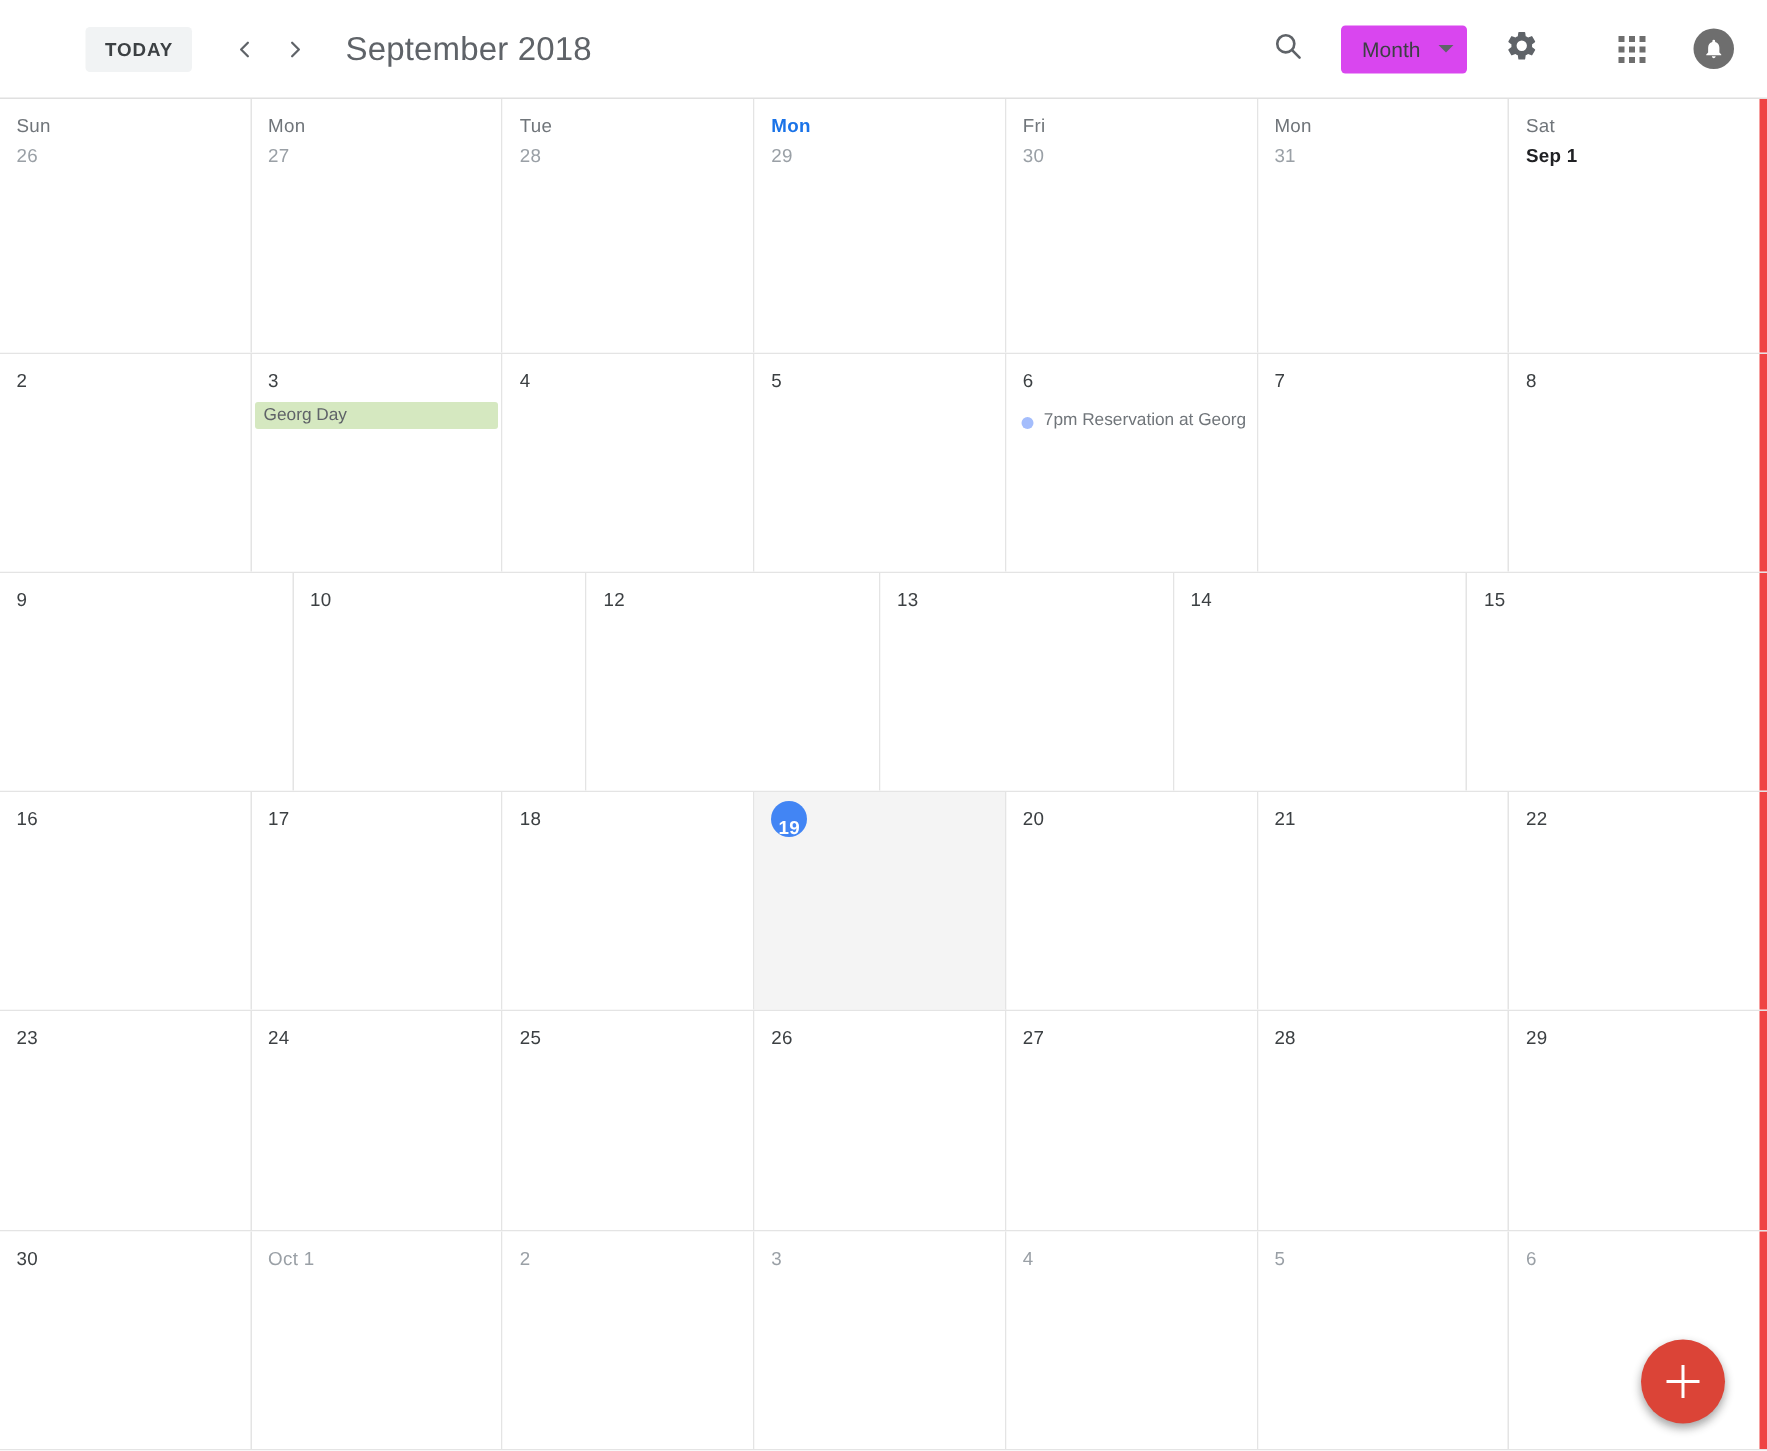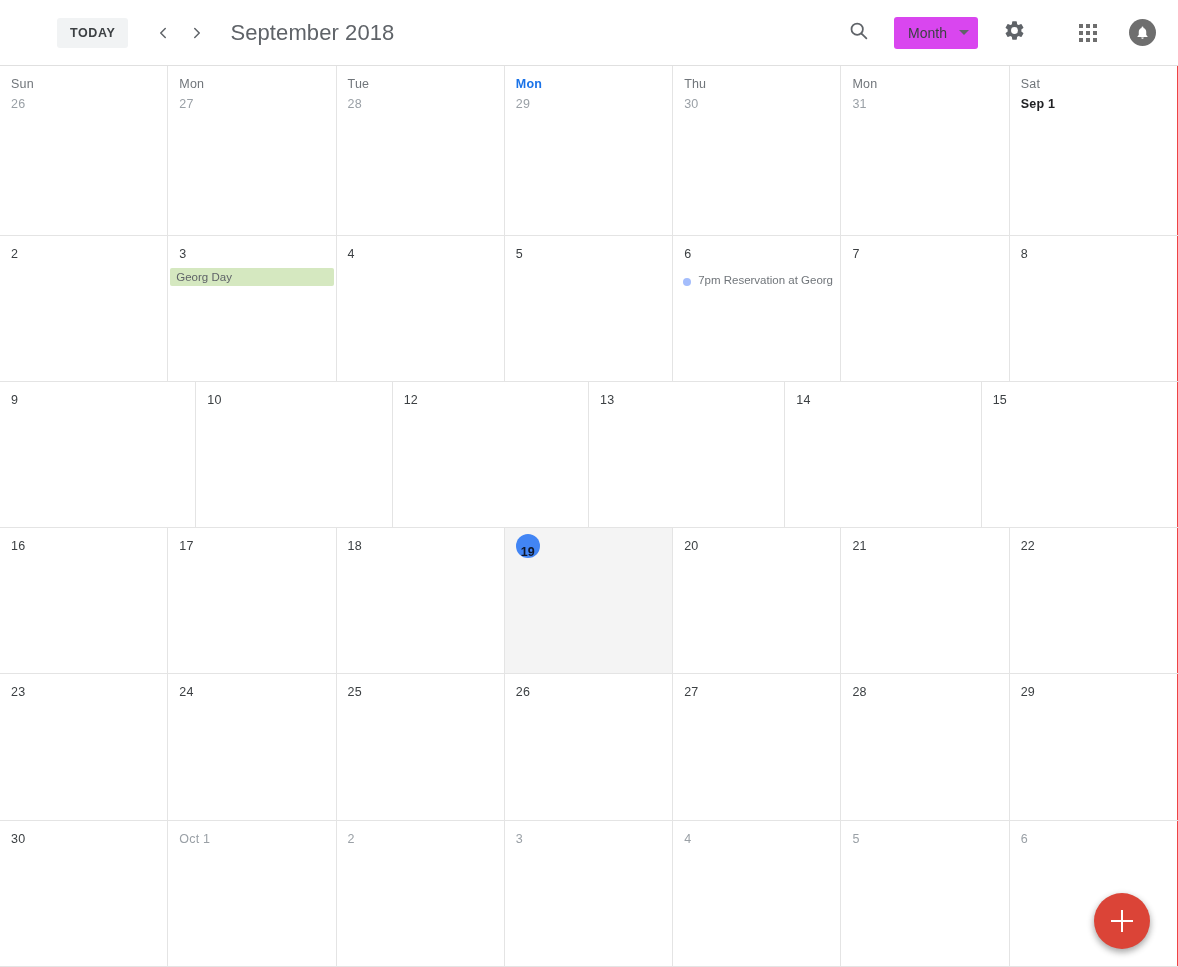--- a/index.html
+++ b/index.html
@@ -128,21 +128,21 @@
   .cell {
     flex: 1 1 0;
     border-right: 1px solid #e4e4e4;
     padding: 0;
     position: relative;
     min-width: 0;
     overflow: hidden;
     background: #ffffff;
     cursor: pointer;
   }
-  .cell:last-child { border-right: 1px solid #ef4444; }
+  .cell:last-child { border-right: 5px solid #ef4444; }
 
   .cell.today { background: #f4f4f4; }
 
   .dow {
     font-size: 12.5px;
     color: #70757a;
     padding: 11px 0 0 11px;
     line-height: 14px;
     letter-spacing: 0.2px;
   }
@@ -160,21 +160,21 @@
 
   .daynum.muted { color: #9aa0a6; }
   .daynum.emph { color: #202124; font-weight: bold; }
 
   .daynum.today-pill {
     padding: 0;
     margin: 6px 0 0 11px;
     width: 24px; height: 24px;
     border-radius: 50%;
     background: #4285f4;
-    color: #0f172a;
+    color: #ffffff;
     font-size: 12.5px;
     font-weight: bold;
     display: flex;
     align-items: center;
     justify-content: center;
     line-height: 24px;
   }
 
   .events { padding: 6px 0 0 0; }
 
@@ -319,21 +319,21 @@
     </div>
     <div class="cell">
       <div class="dow">Tue</div>
       <div class="daynum muted">28</div>
     </div>
     <div class="cell">
       <div class="dow is-today">Mon</div>
       <div class="daynum muted">29</div>
     </div>
     <div class="cell">
-      <div class="dow">Thu</div>
+      <div class="dow">Fri</div>
       <div class="daynum muted">30</div>
     </div>
     <div class="cell">
       <div class="dow">Mon</div>
       <div class="daynum muted">31</div>
     </div>
     <div class="cell">
       <div class="dow">Sat</div>
       <div class="daynum emph">Sep 1</div>
     </div>

